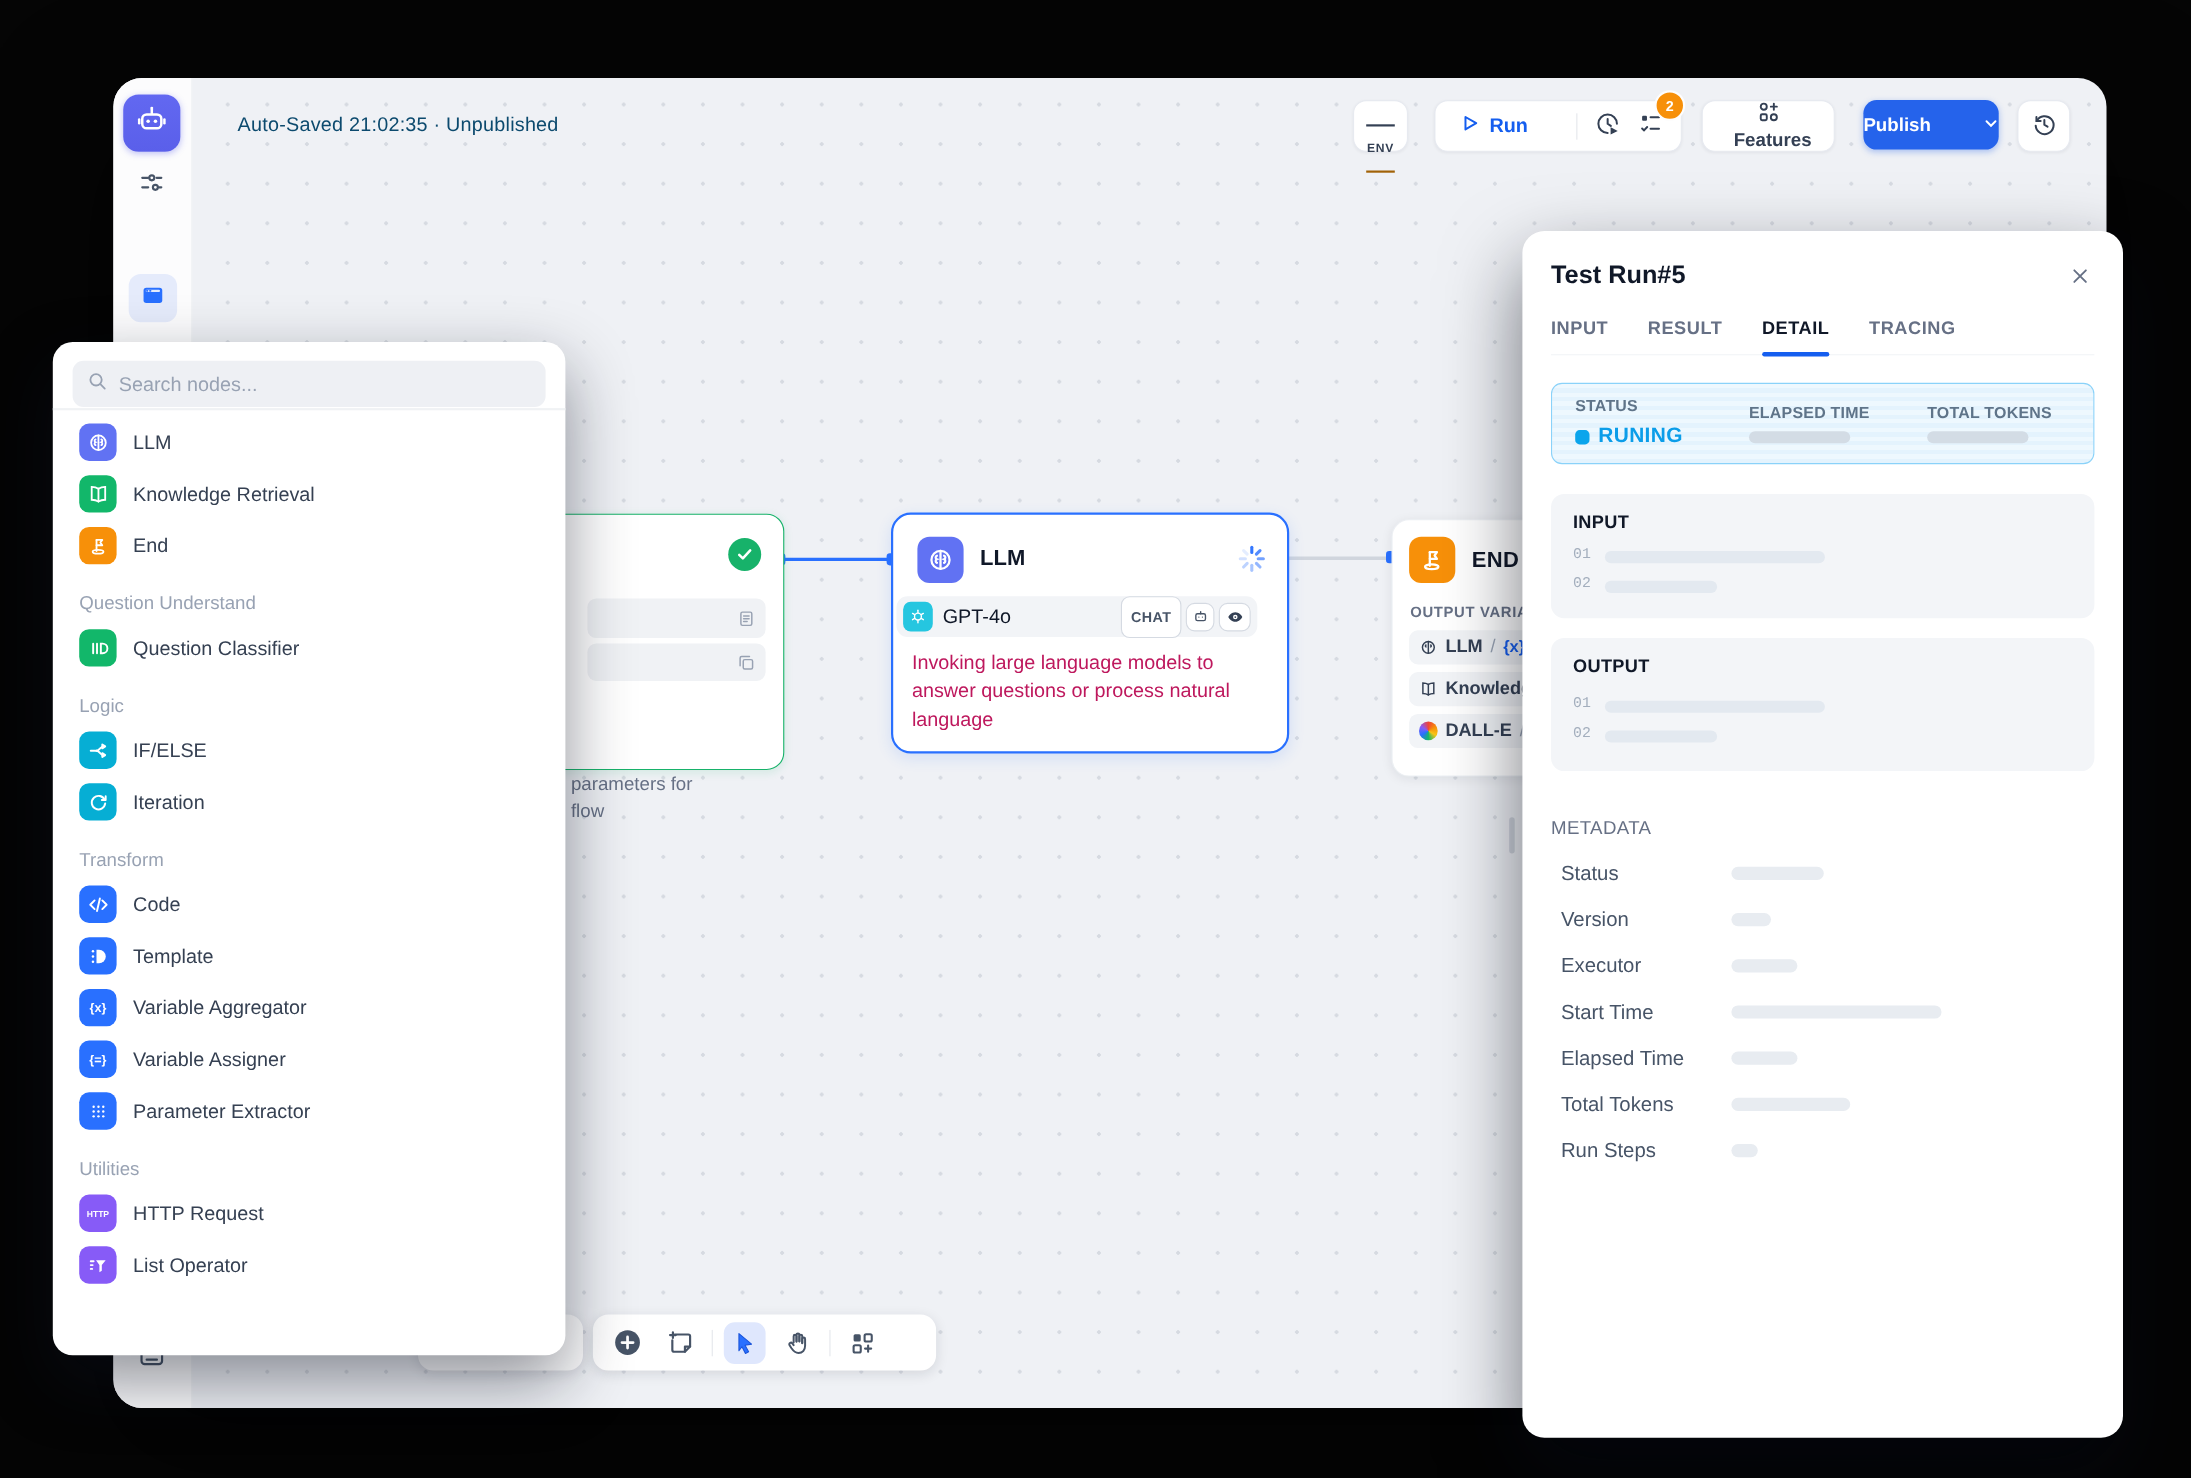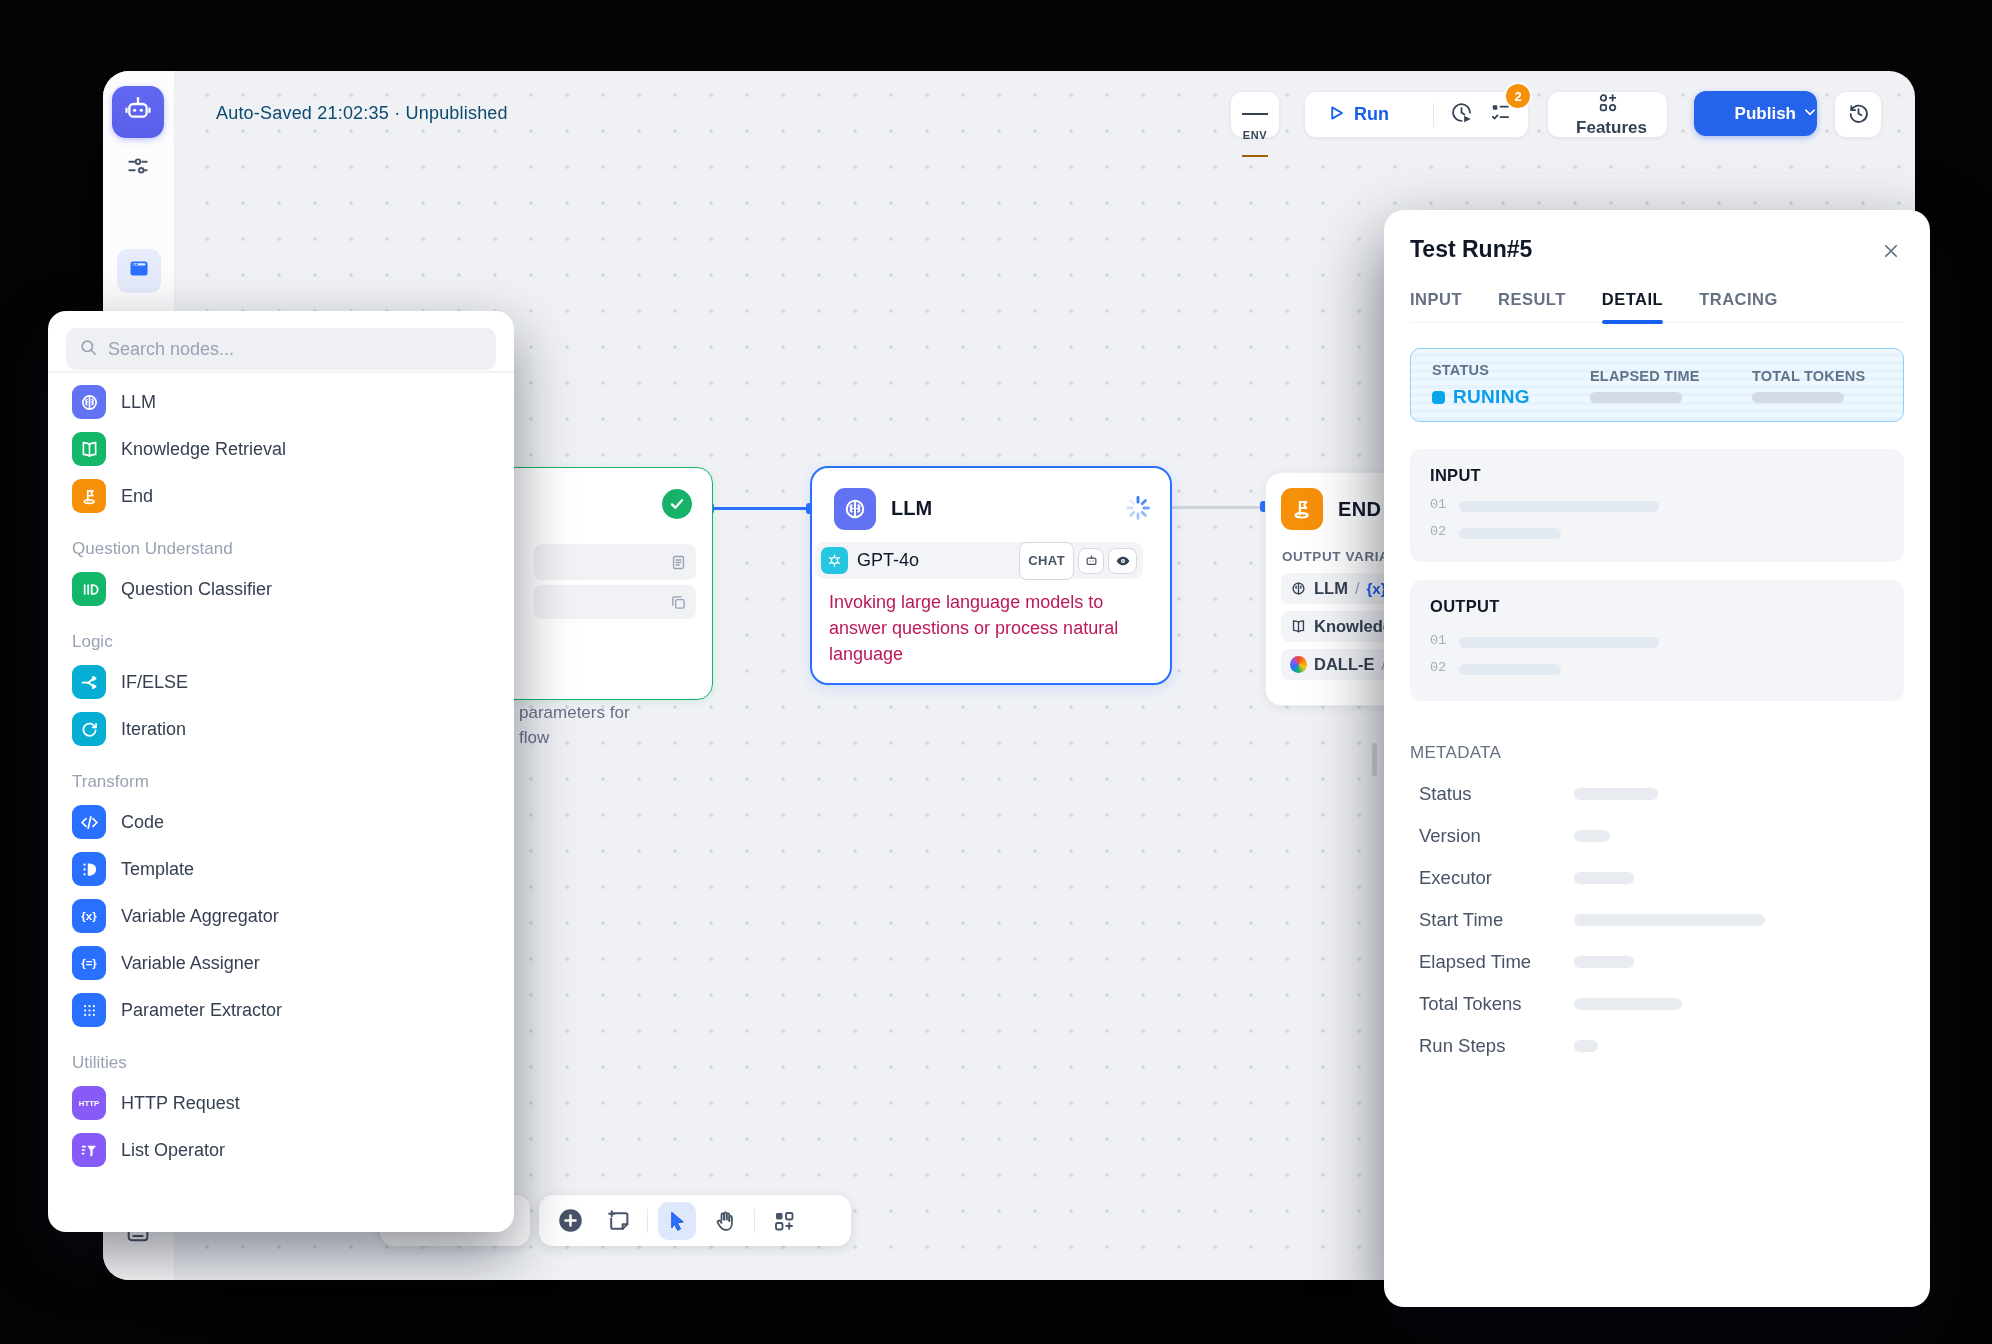--- a/index.html
+++ b/index.html
@@ -14,21 +14,21 @@
   .nav-active{position:absolute;left:14px;top:178px;width:44px;height:44px;border-radius:11px;background:#e5ebfb;display:flex;align-items:center;justify-content:center;}
   
   .autosave{position:absolute;left:113px;top:32px;font-size:18px;color:#0c4a6e;letter-spacing:.2px;}
   .btn-white{background:#fff;border:1px solid #e7eaf0;border-radius:12px;box-shadow:0 1px 3px rgba(16,24,40,.06);display:flex;align-items:center;justify-content:center;}
   .env-glyph{border-top:2px solid #344054;border-bottom:2px solid #a16207;font-size:11px;font-weight:800;color:#344054;letter-spacing:.6px;padding:14px 1px;margin-top:40px;}
   .rungroup{position:absolute;left:1201px;top:20px;width:223px;height:45px;}
   .run-label{color:#155eef;font-size:18px;font-weight:700;}
   .vdiv{width:1px;height:24px;background:#e4e7ec;}
   .badge{position:absolute;top:-10px;right:-4px;width:24px;height:24px;border-radius:50%;background:#f79009;color:#fff;font-size:13px;font-weight:700;display:flex;align-items:center;justify-content:center;border:2px solid #fdfdfd;}
   .features-label{font-size:17px;font-weight:600;color:#344054;margin-left:8px;}
-  .publish{position:absolute;left:1591px;top:20px;width:123px;height:45px;border-radius:12px;background:#2563eb;color:#fff;font-size:17px;font-weight:700;display:flex;align-items:center;justify-content:flex-end;gap:7px;box-shadow:0 2px 6px rgba(37,99,235,.35);}
+  .publish{position:absolute;left:1591px;top:20px;width:123px;height:45px;border-radius:12px;background:#2563eb;color:#fff;font-size:17px;font-weight:700;display:flex;align-items:center;justify-content:space-between;gap:7px;box-shadow:0 2px 6px rgba(37,99,235,.35);}
   
   .node{position:absolute;background:#fff;border-radius:16px;}
   .start-node{left:302px;top:396px;width:306px;height:231px;border:1.6px solid #17b26a;box-shadow:0 2px 8px rgba(23,178,106,.12);}
   .check{position:absolute;left:256px;top:21px;width:30px;height:30px;border-radius:50%;background:#17b26a;display:flex;align-items:center;justify-content:center;}
   .gray-row{position:absolute;left:128px;width:162px;background:#f0f2f5;border-radius:8px;display:flex;align-items:center;justify-content:flex-end;padding-right:9px;box-sizing:border-box;}
   .start-desc{position:absolute;left:113px;top:232px;font-size:17px;color:#667085;line-height:25px;}
   .llm-node{left:707px;top:395px;width:358px;height:215px;border:2px solid #2970ff;border-radius:18px;box-shadow:0 4px 14px rgba(41,112,255,.14);}
   .nico{border-radius:11px;display:flex;align-items:center;justify-content:center;}
   .llm-title{font-size:20px;font-weight:700;color:#101828;}
   .model-row{position:absolute;left:3px;top:74px;width:328px;height:37px;background:#f2f4f7;border-radius:10px;display:flex;align-items:center;padding:0 6px;box-sizing:border-box;}

